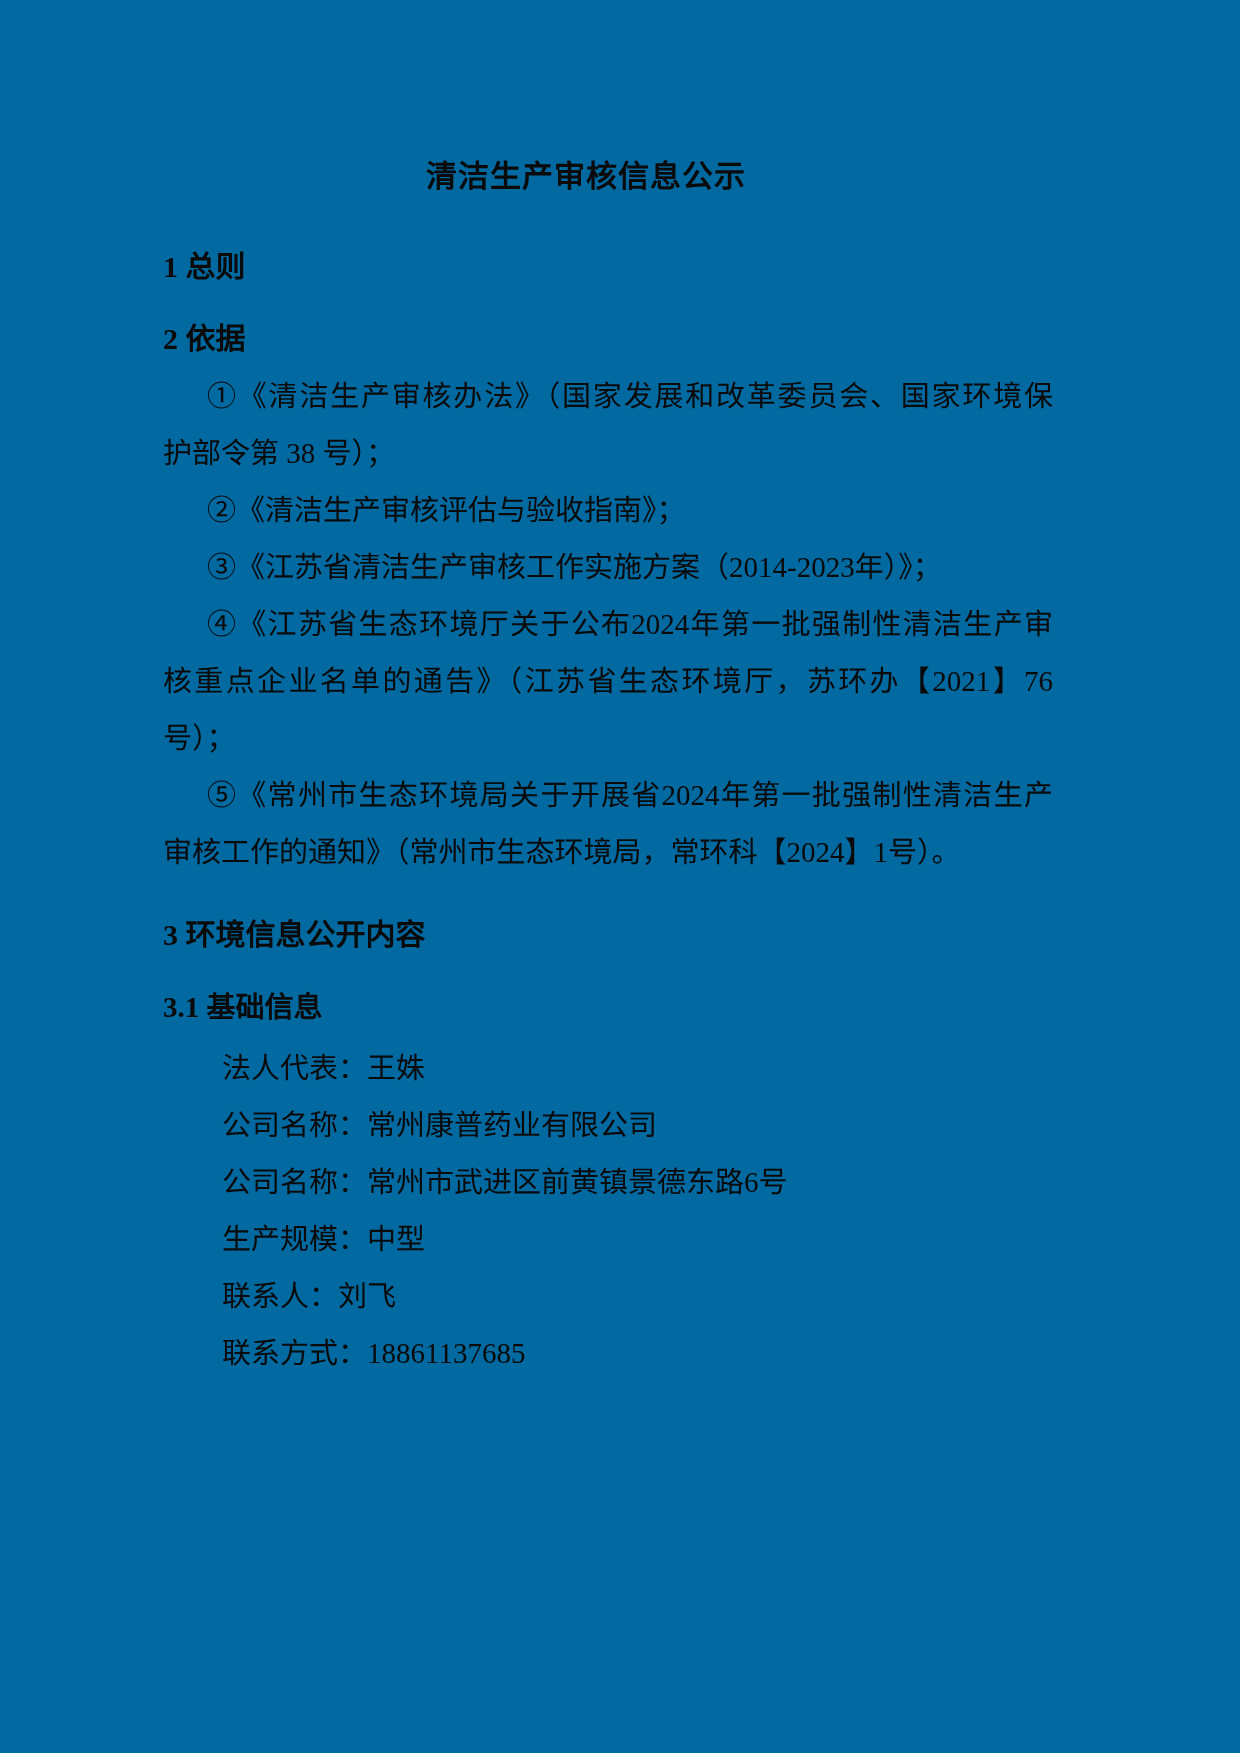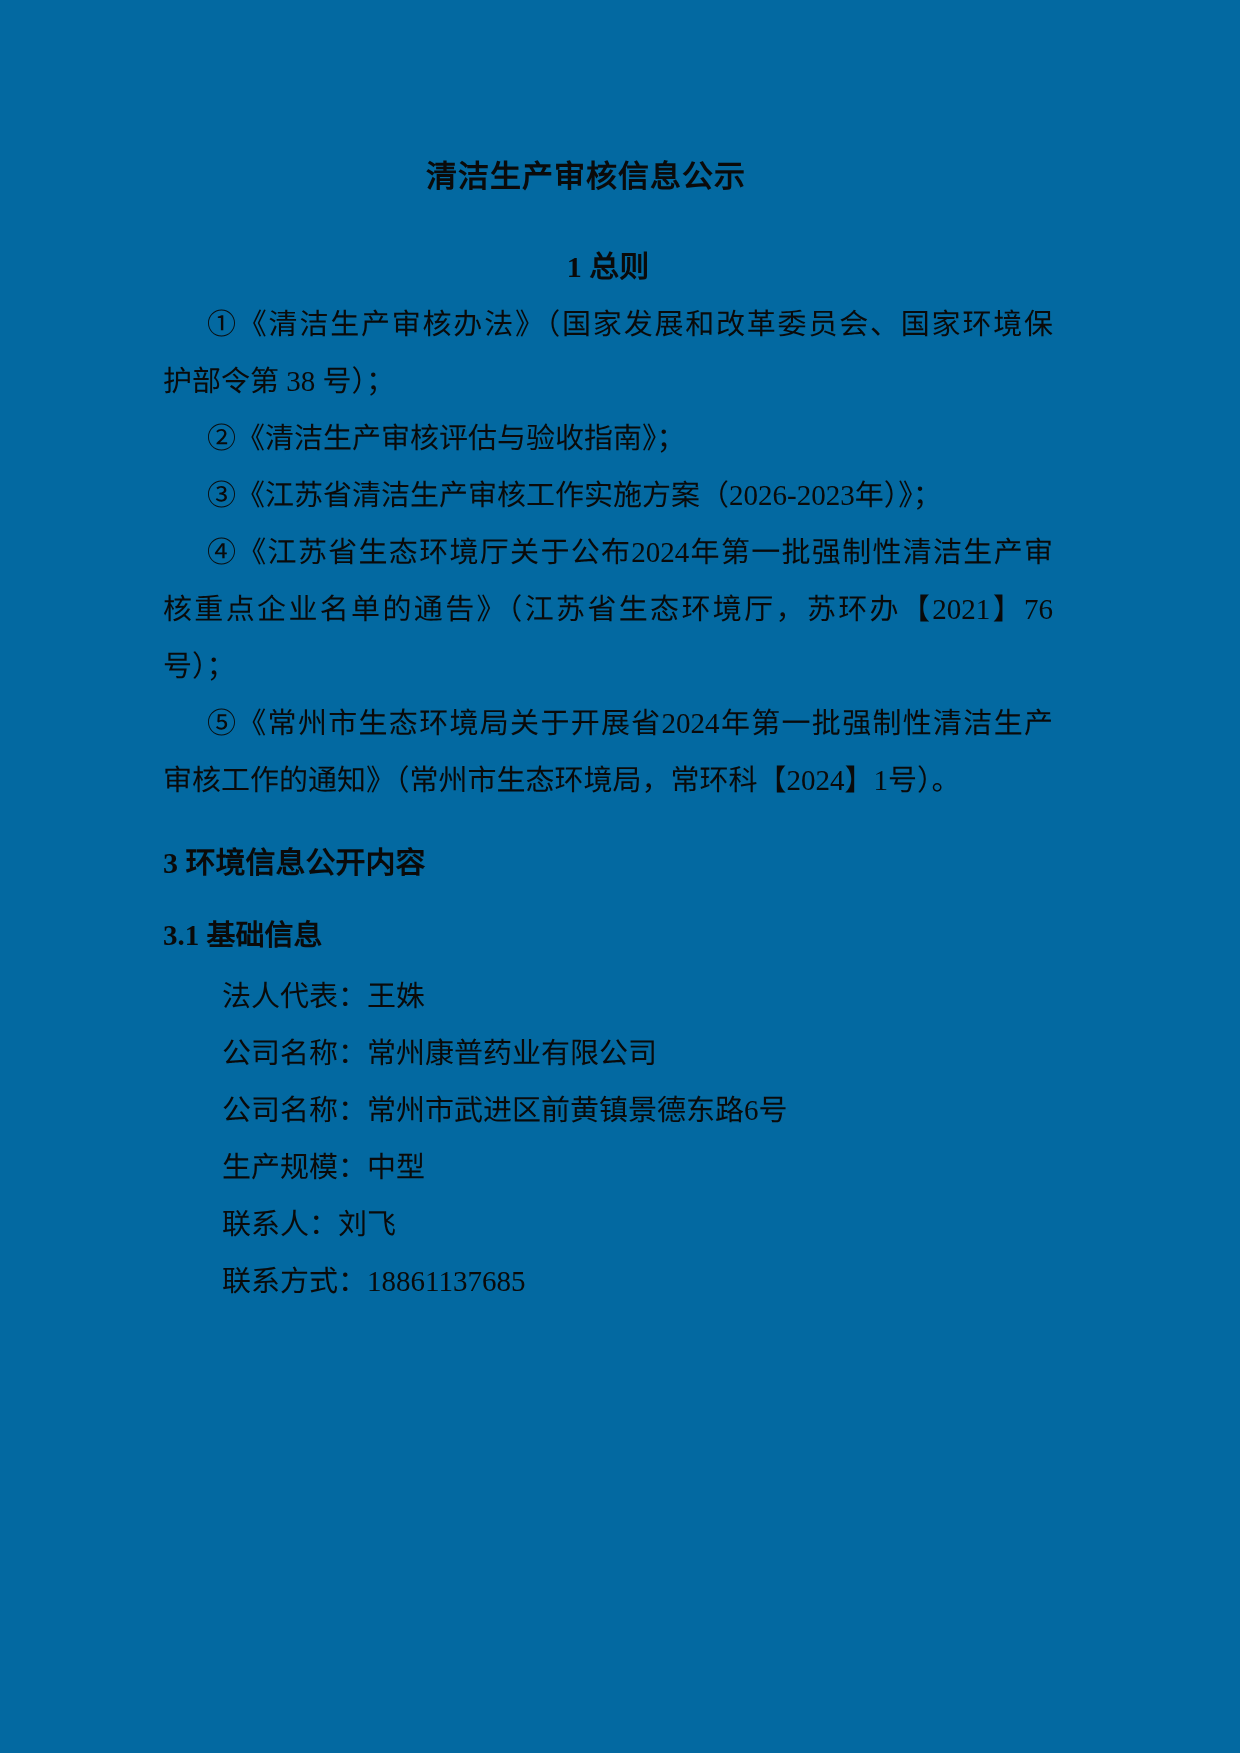--- a/index.html
+++ b/index.html
@@ -27,21 +27,21 @@
     font-family: "Liberation Sans", "DejaVu Sans", sans-serif;
     position: relative;
     left: -22px;
     letter-spacing: 1px;
   }
   .h1 {
     font-size: 30px;
     line-height: 44px;
     font-weight: 700;
   }
-  .h1-general    { margin-top: 44px; text-align: center; }
+  .h1-general    { margin-top: 44px; }
   .h1-basis      { margin-top: 28px; }
   .h1-disclosure { margin-top: 32px; }
   .h2 {
     font-size: 29px;
     line-height: 40px;
     font-weight: 700;
   }
   .h2-basic { margin-top: 30px; }
   .para-general { margin-top: 0; }
   .items        { margin-top: 7px; }
@@ -61,26 +61,27 @@
 <body>
 
 <div class="page">
   <div class="content">
 
     <div class="doc-title">清洁生产审核信息公示</div>
 
     <div class="h1 h1-general">1 总则</div>
 
 
+    <div class="h1 h1-basis">2 依据</div>
 
     <div class="items">
       <div class="line indent justify">①《清洁生产审核办法》（国家发展和改革委员会、国家环境保</div>
       <div class="line">护部令第 38 号）；</div>
       <div class="line indent">②《清洁生产审核评估与验收指南》；</div>
-      <div class="line indent">③《江苏省清洁生产审核工作实施方案（2026-2023年）》；</div>
+      <div class="line indent">③《江苏省清洁生产审核工作实施方案（2014-2023年）》；</div>
       <div class="line indent justify">④《江苏省生态环境厅关于公布2024年第一批强制性清洁生产审</div>
       <div class="line justify">核重点企业名单的通告》（江苏省生态环境厅，苏环办【2021】76</div>
       <div class="line">号）；</div>
       <div class="line indent justify">⑤《常州市生态环境局关于开展省2024年第一批强制性清洁生产</div>
       <div class="line">审核工作的通知》（常州市生态环境局，常环科【2024】1号）。</div>
     </div>
 
     <div class="h1 h1-disclosure">3 环境信息公开内容</div>
 
     <div class="h2 h2-basic">3.1 基础信息</div>

